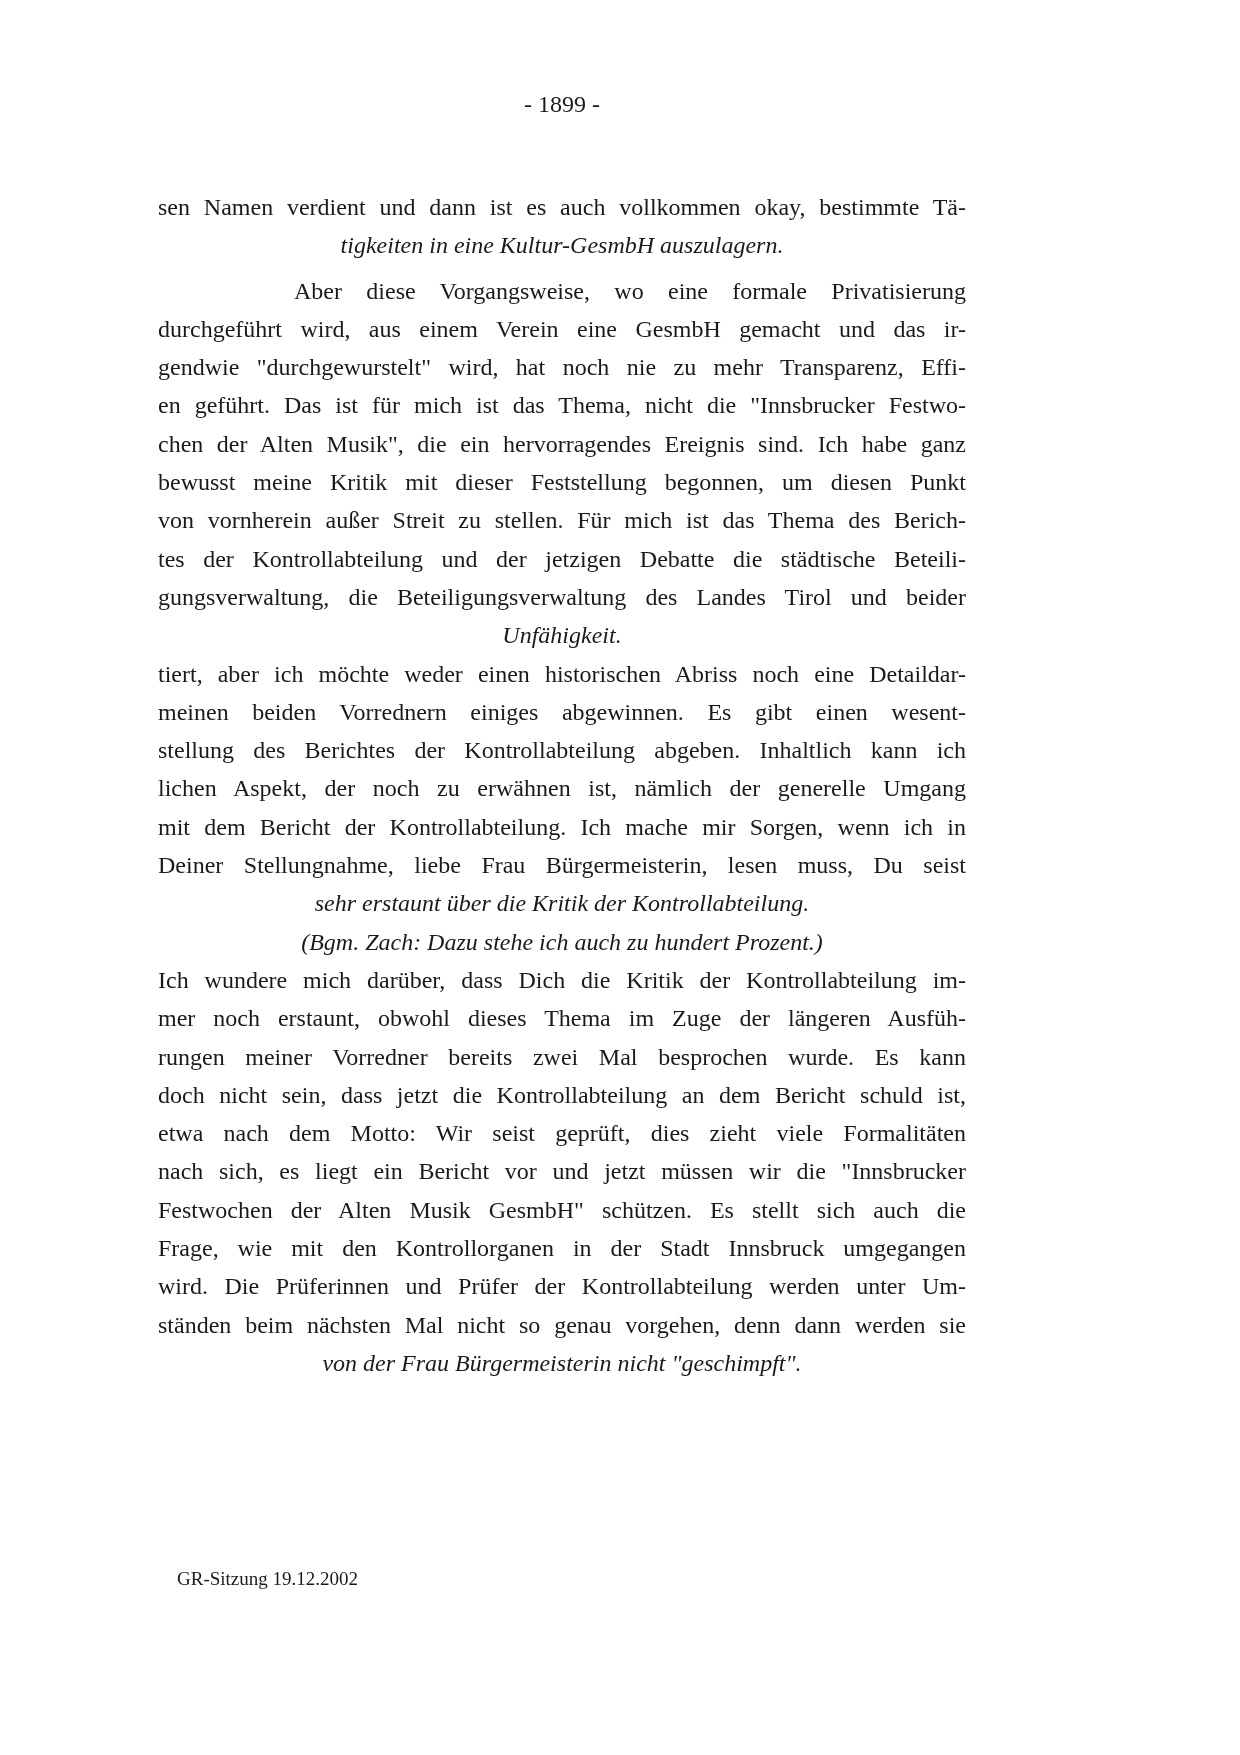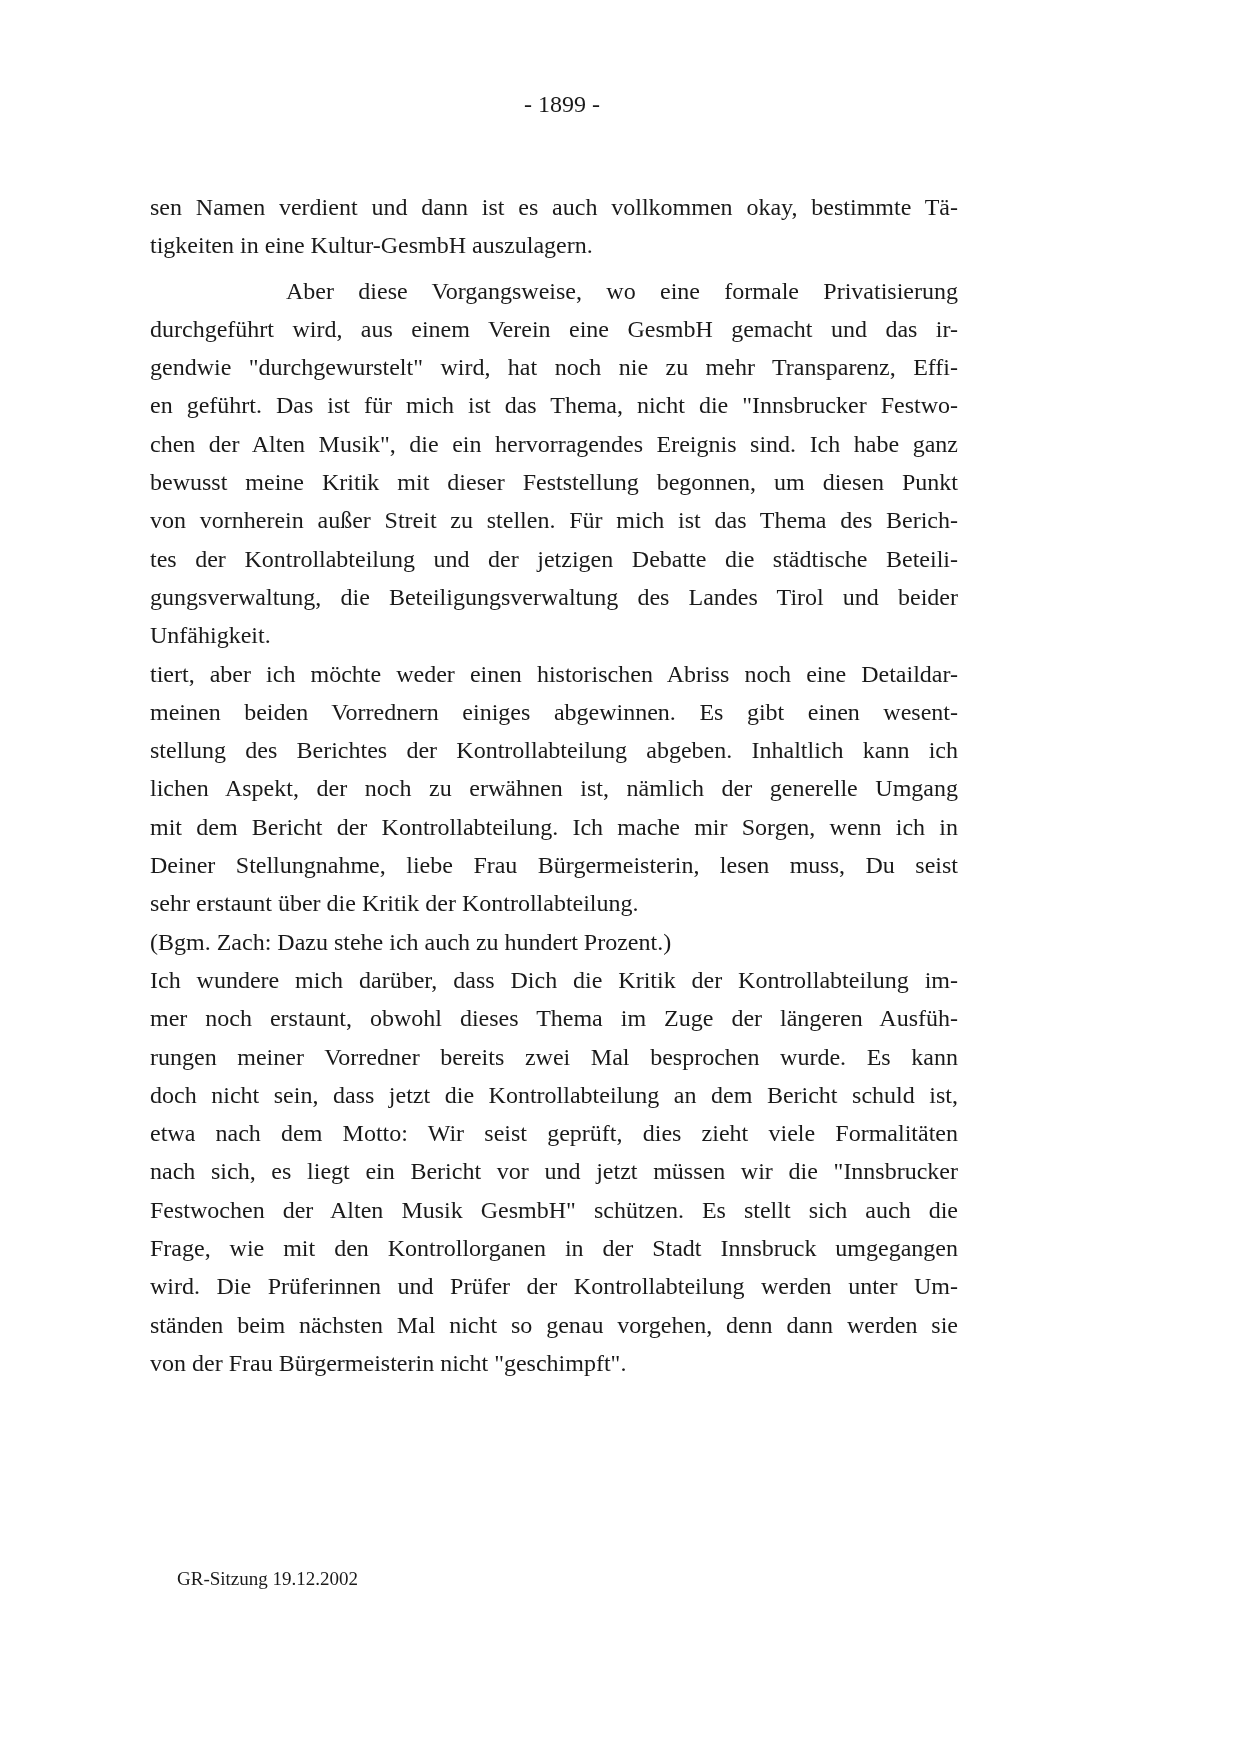--- a/index.html
+++ b/index.html
@@ -21,32 +21,33 @@
     left: 158px;
     top: 80px;
     width: 808px;
     text-align: center;
     font-size: 24px;
     line-height: 30px;
     margin-top: 9px;
   }
   .page-body {
     position: absolute;
-    left: 150px;
+    left: 158px;
     top: 188px;
     width: 808px;
     font-size: 24px;
     line-height: 38.3px;
   }
   .ln {
     text-align: justify;
     text-align-last: justify;
   }
   .ln-last {
-    text-align: left;
+    text-align: center;
+    font-style: italic;
   }
   .indent {
     padding-left: 136px;
     margin-top: 7px;
   }
   .u {
     text-decoration: underline;
   }
   .page-footer {
     position: absolute;

